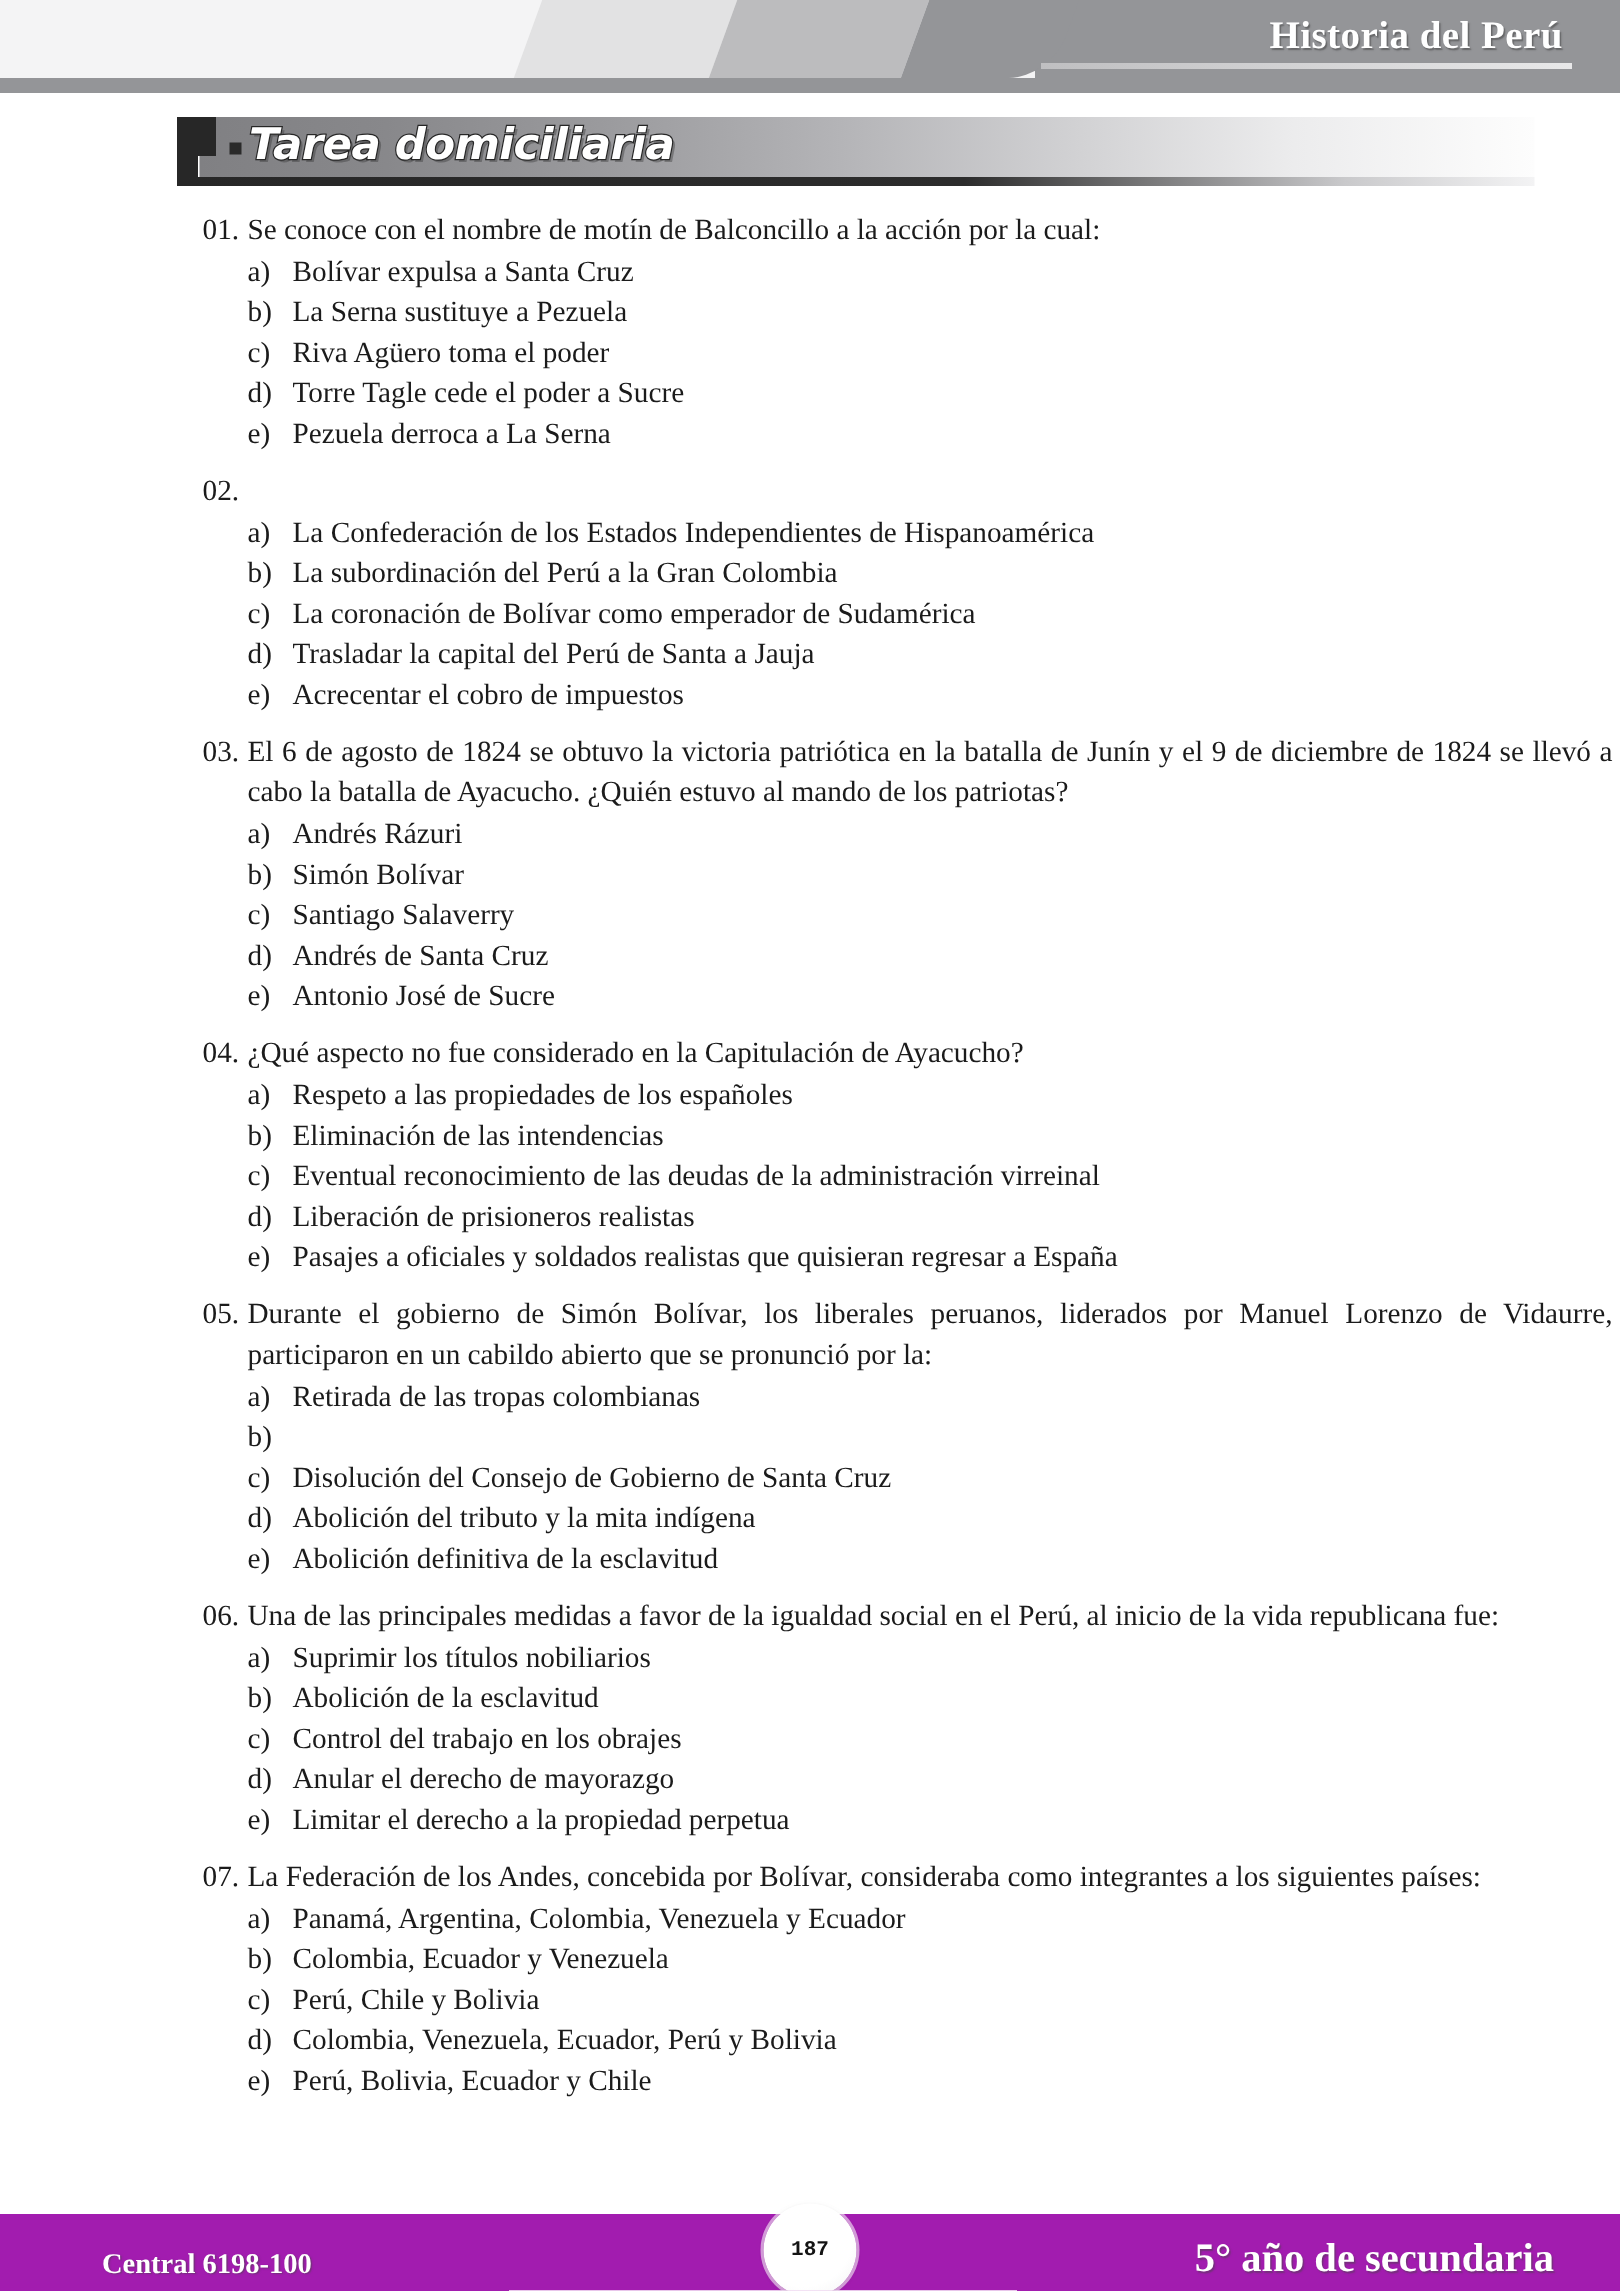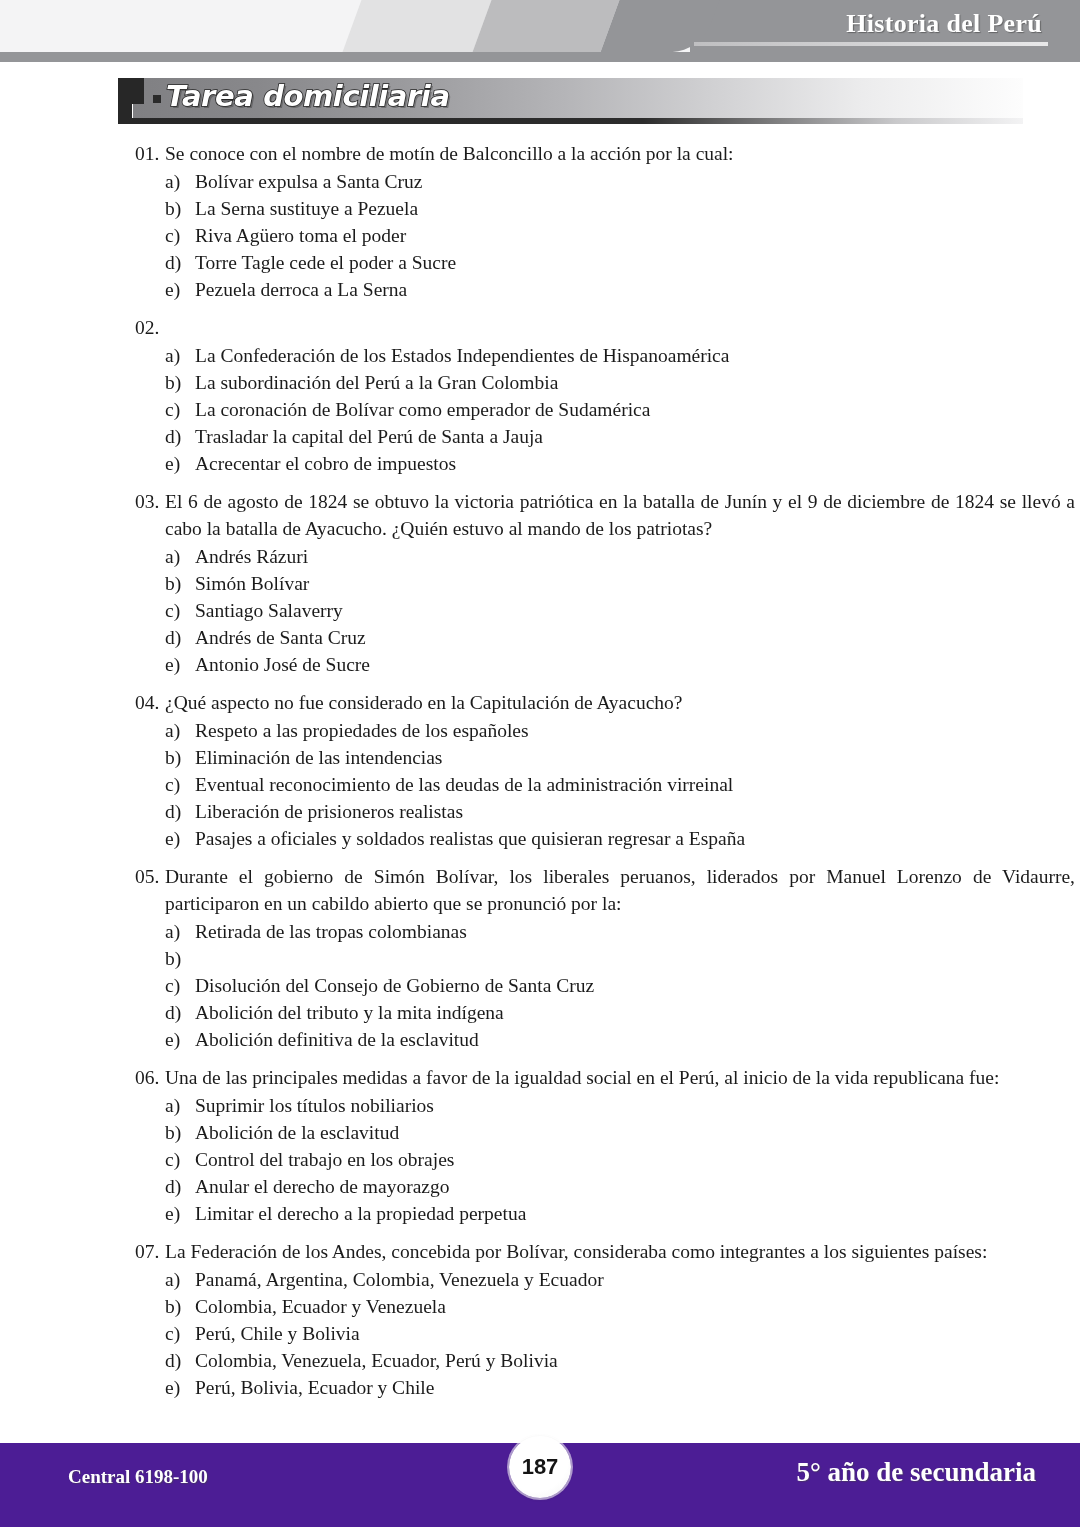--- a/index.html
+++ b/index.html
@@ -163,22 +163,22 @@
     width: 30px;
     flex: 0 0 30px;
     margin-left: 133px;
   }
   .opt-text { flex: 1 1 auto; }
 
   
   .footer {
     position: absolute;
     left: 0; bottom: 0;
-    width: 1080px; height: 84px;
-    background: #4c1d95;
+    width: 1080px; height: 51px;
+    background: #a21caf;
   }
   .footer-left {
     position: absolute;
     left: 68px; top: 23px;
     color: #ffffff;
     font-size: 19px;
     font-weight: bold;
     font-family: "Liberation Serif", "DejaVu Serif", serif;
     text-shadow: 1px 1px 1px rgba(70,70,70,0.5);
   }
@@ -199,24 +199,24 @@
     width: 62px; height: 62px;
     border-radius: 50%;
     background: radial-gradient(circle at 42% 36%, #ffffff 62%, #f1f1f2 100%);
     box-shadow: 0 0 0 2px rgba(255,255,255,0.55),
                 0 1px 3px rgba(80,80,80,0.35);
     display: flex;
     align-items: center;
     justify-content: center;
   }
   .page-badge-num {
-    font-size: 22px;
+    font-size: 14px;
     font-weight: bold;
     color: #141414;
-    font-family: Liberation Sans, sans-serif;
+    font-family: Liberation Mono, monospace;
   }
 </style>
 </head>
 <body>
 
 <div class="header">
   <div class="header-base-light"></div>
   <div class="header-gray-right"></div>
   <div class="header-band band-1"></div>
   <div class="header-band band-2"></div>

